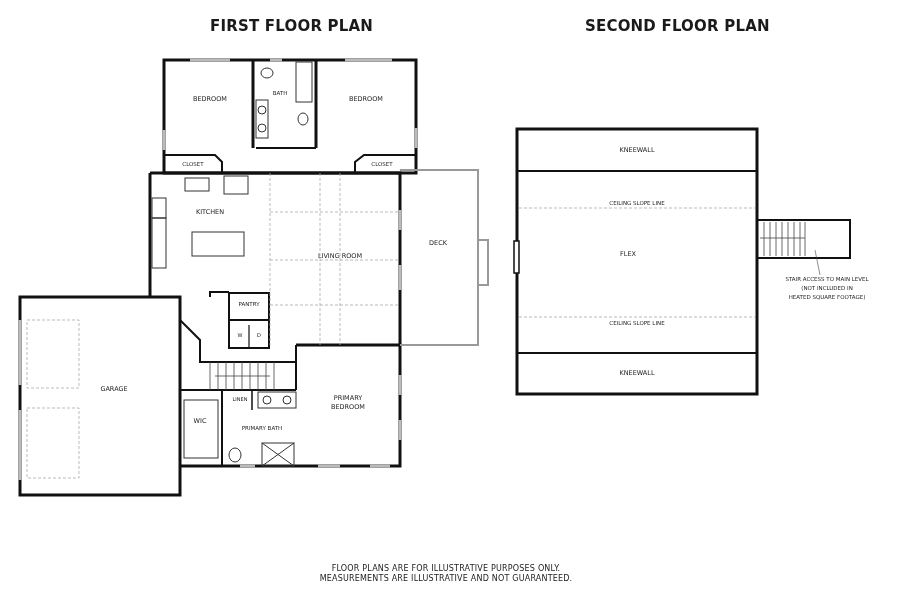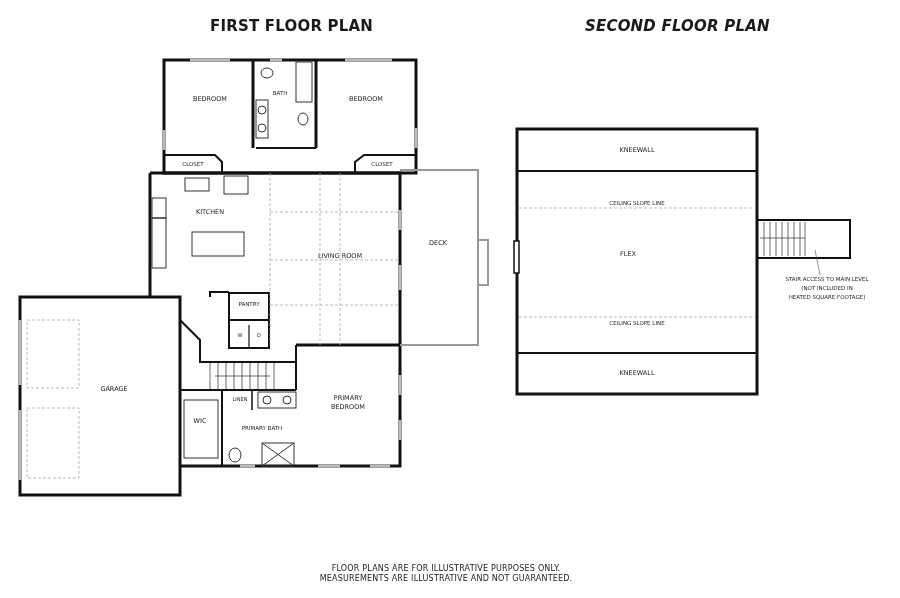--- a/index.html
+++ b/index.html
@@ -1,19 +1,19 @@
 <!DOCTYPE html>
 <html><head>
   <meta charset="utf-8">
   <style>
     html, body { margin: 0; padding: 0; background: #ffffff; }
     body { width: 900px; height: 598px; position: relative; overflow: hidden; font-family: "DejaVu Sans", sans-serif; }
     .title { position: absolute; top: 17px; font-size: 15px; font-weight: bold; color: #1a1a1a; letter-spacing: 0.2px; }
     #title-first { left: 210px; }
-    #title-second { left: 585px; font-style: italic; }
+    #title-second { left: 585px; }
     svg { position: absolute; left: 0; top: 0; }
     .lbl { font-family: "DejaVu Sans", sans-serif; font-size: 6.5px; fill: #222; text-anchor: middle; }
     .note { position: absolute; left: 0; width: 892px; text-align: center; font-size: 8px; color: #222; letter-spacing: 0.2px; }
     #note1 { top: 564px; }
     #note2 { top: 574px; }
   </style>
 </head>
 <body>
 
 <div class="title" id="title-first">FIRST FLOOR PLAN</div>

